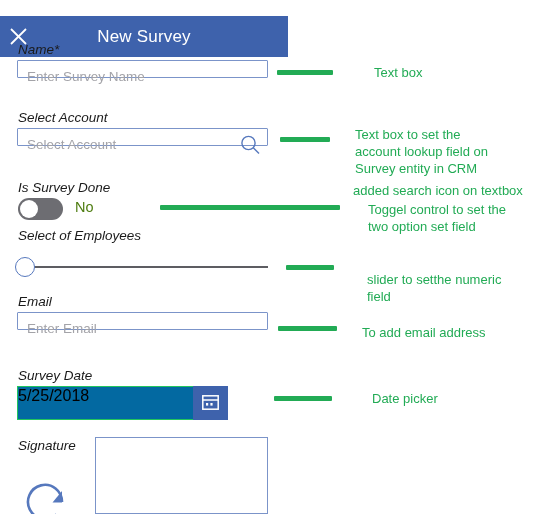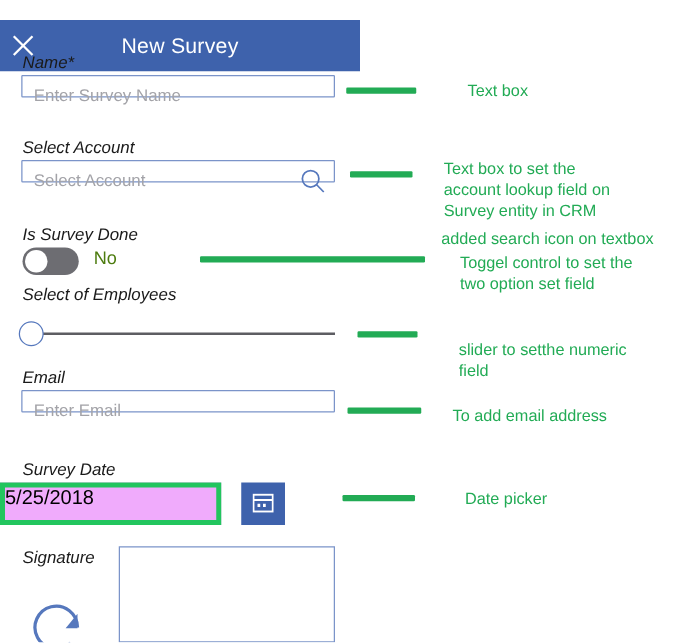--- a/index.html
+++ b/index.html
@@ -119,24 +119,24 @@
     width: 20px; height: 20px;
     border: 1.6px solid #5678bd;
     background: #ffffff;
     border-radius: 50%;
     cursor: pointer;
   }
 
   
   #date-input {
     position: absolute;
-    left: 0; top: 386px;
+    left: 17px; top: 386px;
     width: 177px; height: 34px;
-    border: 4px solid #22c55e;
-    background: #f0abfc;
+    border: 1px solid #22c55e;
+    background: #0369a1;
   }
   #date-button {
     position: absolute;
     left: 193px; top: 386px;
     width: 35px; height: 34px;
     background: #3e62ac;
     cursor: pointer;
   }
   #date-button svg { position: absolute; left: 9px; top: 8px; }
 

